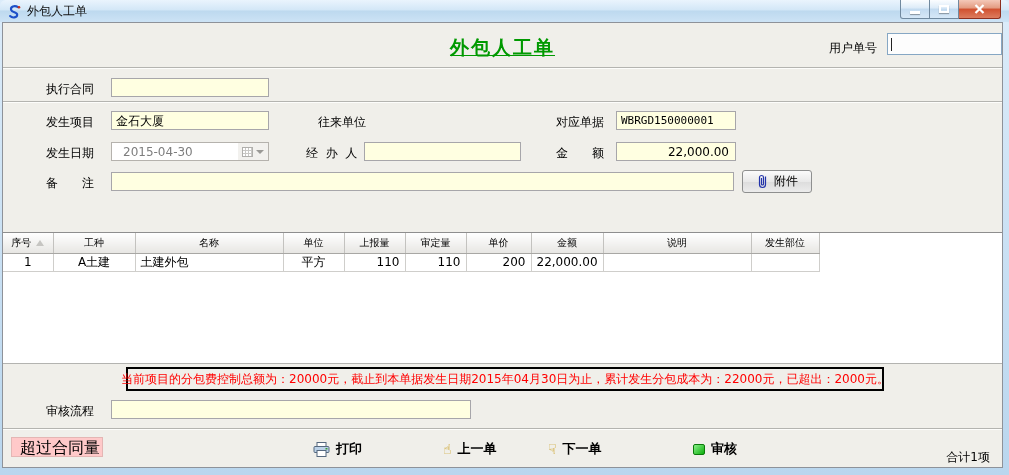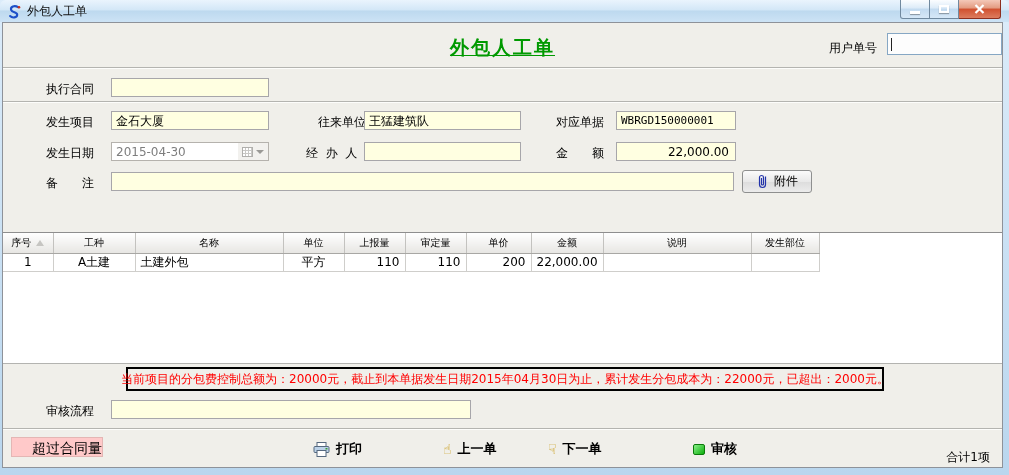--- a/index.html
+++ b/index.html
@@ -104,21 +104,21 @@
   
   .warning {
     position:absolute; left:123px; top:344px; width:758px; height:24px;
     border:2px solid #000; display:flex; align-items:center; justify-content:center;
     color:#f00; font-size:12px; white-space:nowrap;
   }
   
   .status-box {
     position:absolute; left:8px; top:414px; width:92px; height:20px;
     background:#ffc9c9; border:1px solid #e4b6b4;
-    font-size:14px; line-height:20px; padding-left:20px;
+    font-size:16px; line-height:20px; padding-left:8px;
   }
   .tool-btn {
     position:absolute; top:417px; height:18px; display:flex; align-items:center; gap:6px;
     font-size:13px; font-weight:bold; cursor:pointer;
   }
   .hand { font-size:14px; color:#c79a10; font-weight:normal; line-height:14px; }
   .audit-chip { width:12px; height:11px; border:1px solid #0a7a0a; border-radius:2px;
     background:linear-gradient(135deg,#8af08a,#0cae0c); }
   .total { position:absolute; right:12px; top:426px; font-size:12px; }
 </style>
@@ -164,27 +164,26 @@
 
   <span class="lbl" style="left:43px; top:58px;">执行合同</span>
   <div class="inp" style="left:108px; top:55px; width:158px;"><span></span></div>
 
   <div class="sep" style="top:78px;"></div>
 
   <span class="lbl" style="left:43px; top:91px;">发生项目</span>
   <div class="inp" style="left:108px; top:88px; width:158px;"><span>金石大厦</span></div>
 
   <span class="lbl" style="left:303px; top:91px;margin-left:12px;">往来单位</span>
-  <div class="inp" style="left:361px; top:88px; width:157px;"><span>王猛建筑队</span></div>
 
   <span class="lbl" style="left:553px; top:91px;">对应单据</span>
   <div class="inp" style="left:613px; top:88px; width:120px; font-family:'DejaVu Sans Mono','Liberation Mono',monospace; font-size:11px;"><span>WBRGD150000001</span></div>
 
   <span class="lbl" style="left:43px; top:122px;">发生日期</span>
-  <div class="date-combo" style="left:108px; top:119px; width:158px;">
+  <div class="date-combo" style="left:108px; top:119px; width:158px;padding-left:7px;">
     <span class="date-text">2015-04-30</span>
     <span class="cal-btn">
       <span class="cal-grid"></span>
       <span class="cal-arrow"></span>
     </span>
   </div>
 
   <span class="lbl" style="left:303px; top:122px;">经  办  人</span>
   <div class="inp" style="left:361px; top:119px; width:157px;"><span></span></div>
 

